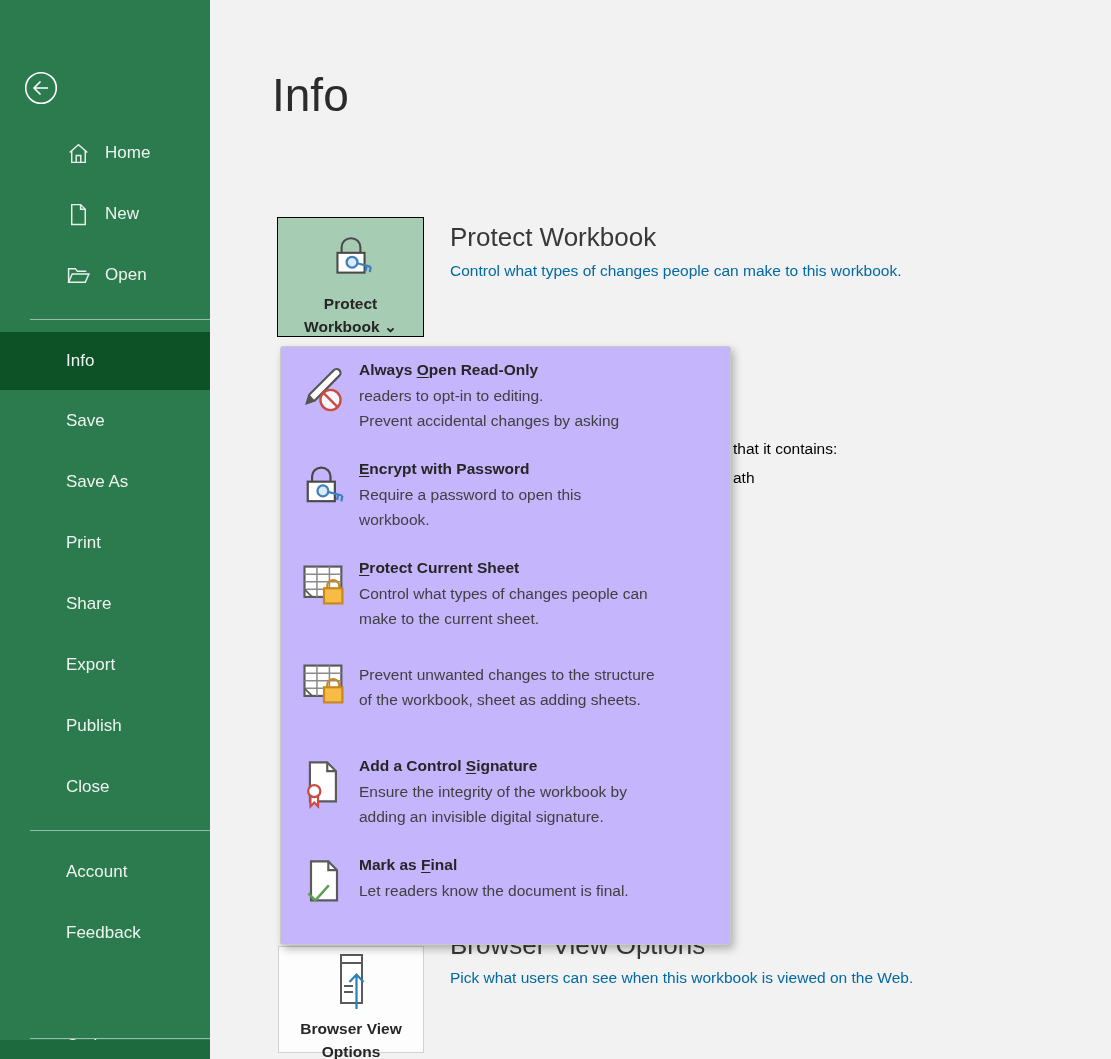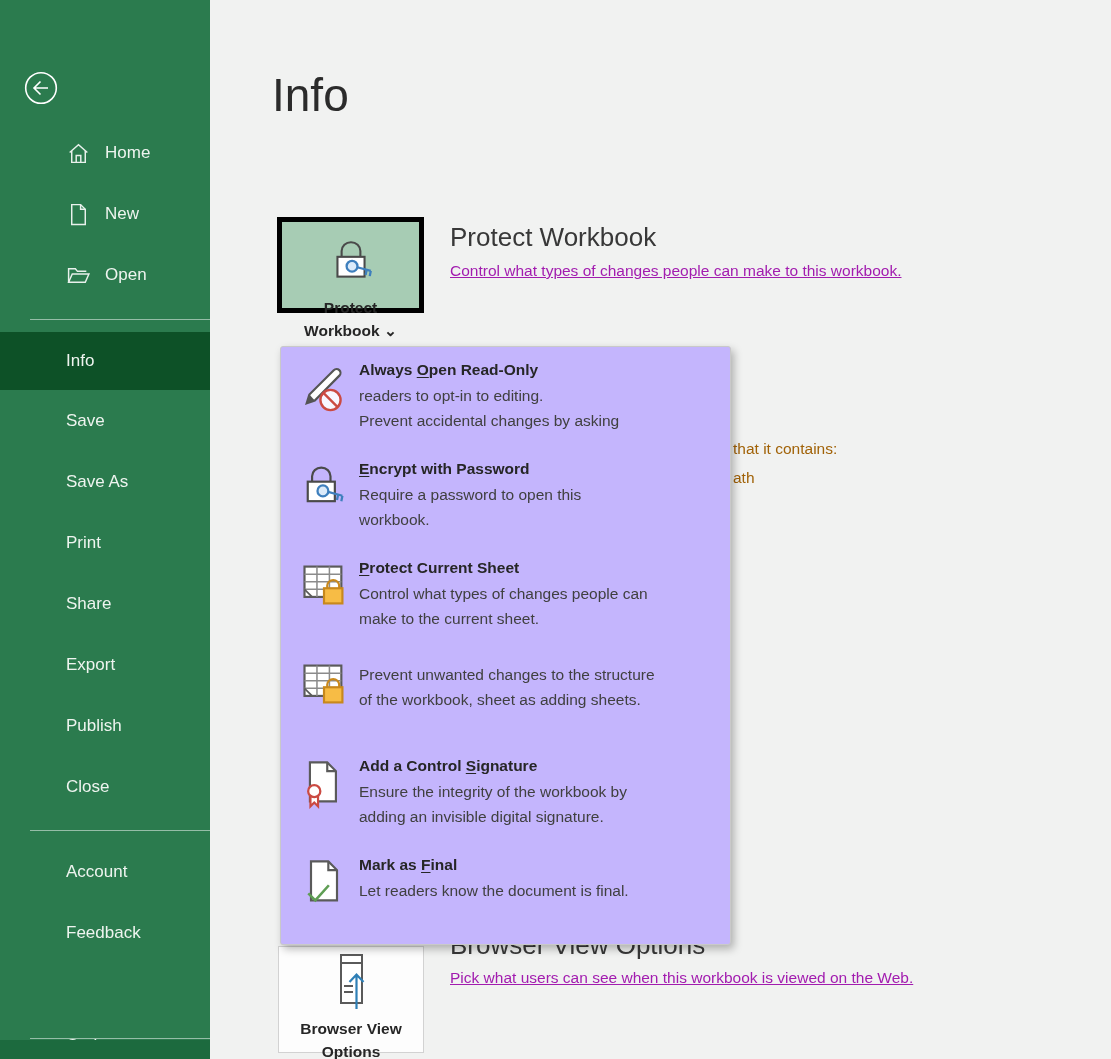--- a/index.html
+++ b/index.html
@@ -14,25 +14,25 @@
     box-sizing:border-box;font-size:17px;color:#eef4ef;cursor:pointer;padding-left:66px;}
   .side-item.with-icon{gap:14px;}
   .side-item.selected{height:58px;background:#0d5127;}
   .s-icon{width:25px;height:25px;display:inline-flex;}
   .divider{position:absolute;left:30px;width:180px;height:1px;background:rgba(255,255,255,0.5);}
   .bottom-strip{position:absolute;left:0;top:1040px;width:210px;height:19px;background:#1c6a3e;}
   
   .page-title{position:absolute;left:272px;top:68px;font-size:46px;font-weight:300;color:#2b2b2b;}
   .big-btn{position:absolute;box-sizing:border-box;display:flex;flex-direction:column;align-items:center;
     cursor:pointer;text-align:center;}
-  .protect-btn{left:277px;top:217px;width:147px;height:96px;background:#a7ccb4;border:5px solid #000000;padding-top:14px;}
+  .protect-btn{left:277px;top:217px;width:147px;height:120px;background:#a7ccb4;border:1px solid #000000;padding-top:14px;}
   .big-btn .b-label{font-size:15.5px;font-weight:700;color:#262626;line-height:23px;width:116px;margin-top:6px;}
   .sec-heading{position:absolute;font-size:26px;font-weight:400;color:#383838;}
-  .sec-desc{position:absolute;font-size:15.5px;color:#a21caf;white-space:nowrap;text-decoration:underline;}
-  .fragment{position:absolute;font-size:15.5px;color:#a16207;white-space:nowrap;}
+  .sec-desc{position:absolute;font-size:15.5px;color:#0369a1;white-space:nowrap;}
+  .fragment{position:absolute;font-size:15.5px;color:#000000;white-space:nowrap;}
   .bv-btn{left:278px;top:946px;width:146px;height:107px;background:#fdfdfd;border:1px solid #d2d2d2;padding-top:6px;z-index:2;}
   .bv-btn .b-label{width:126px;margin-top:2px;}
   
   .menu{position:absolute;left:280px;top:346px;width:451px;height:599px;box-sizing:border-box;
     background:#c4b5fd;border:1px solid #c9c9c9;border-radius:3px;box-shadow:3px 4px 9px rgba(0,0,0,0.28);
     z-index:10;padding-top:6px;}
   .menu-item{position:relative;height:99px;box-sizing:border-box;padding:8px 0 0 78px;cursor:pointer;}
   .mi-icon{position:absolute;left:17px;top:8px;width:52px;height:52px;}
   .mi-title{font-size:15.5px;font-weight:700;color:#262626;}
   .mi-title .accel{text-decoration:underline;text-underline-offset:2px;}

